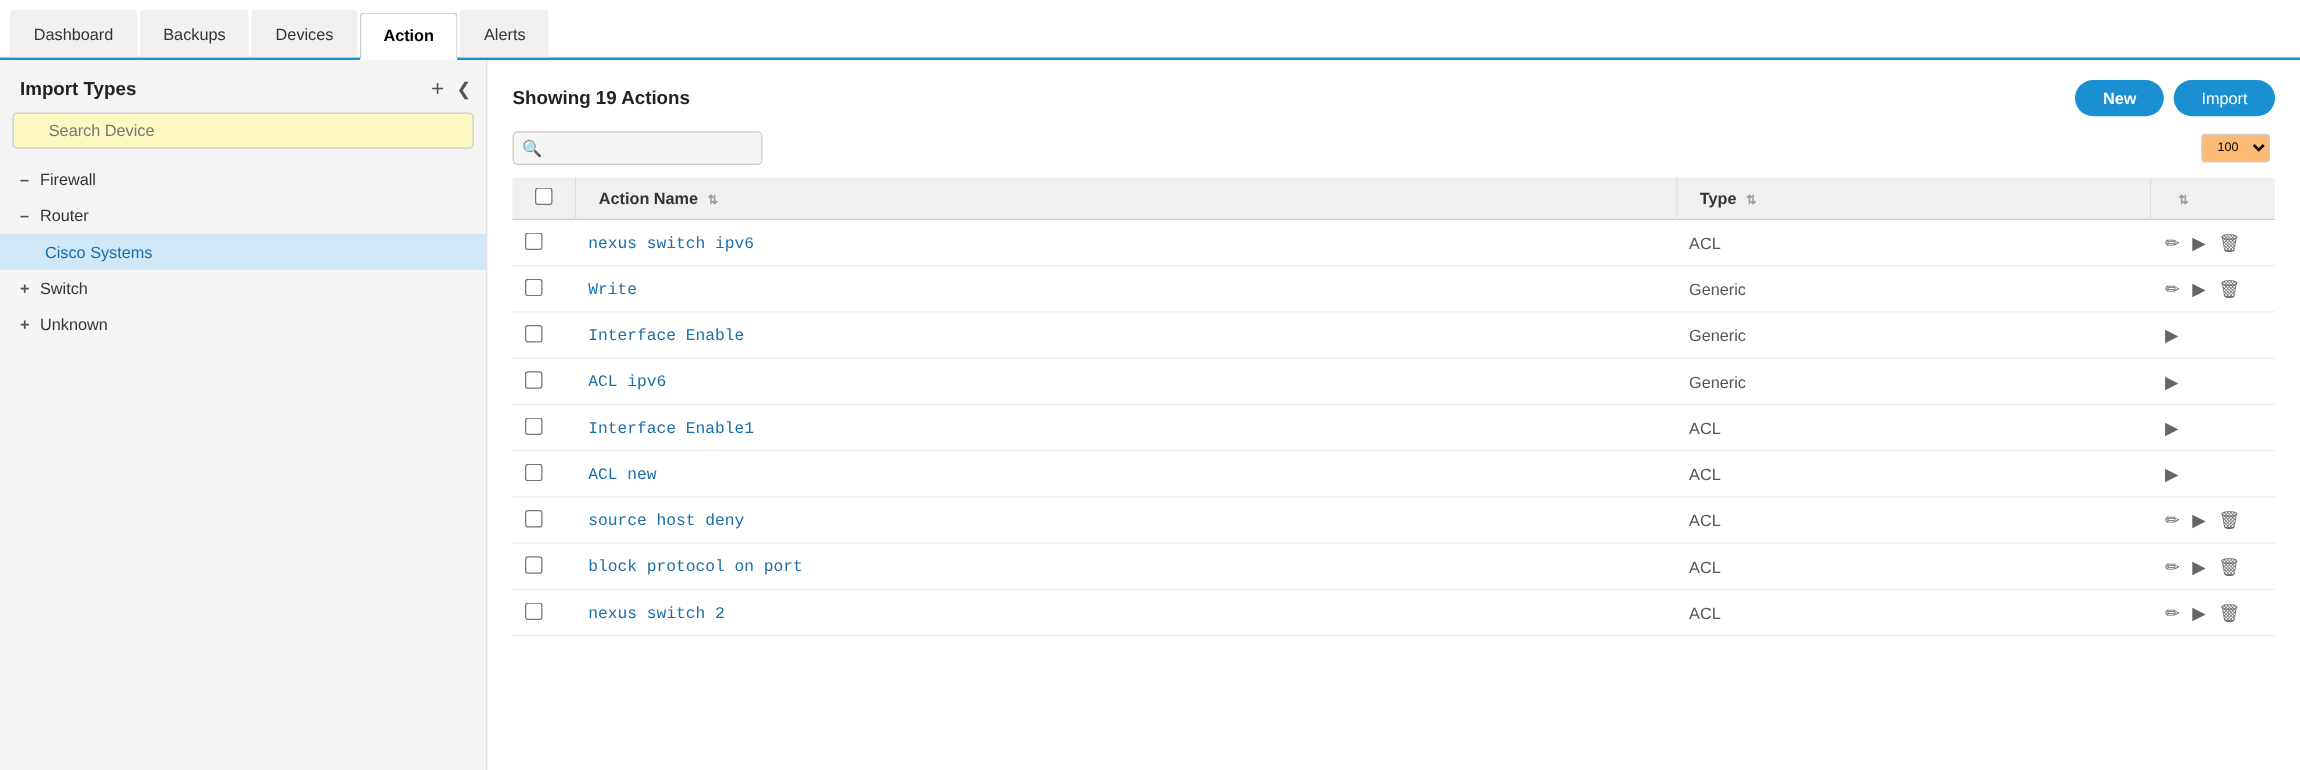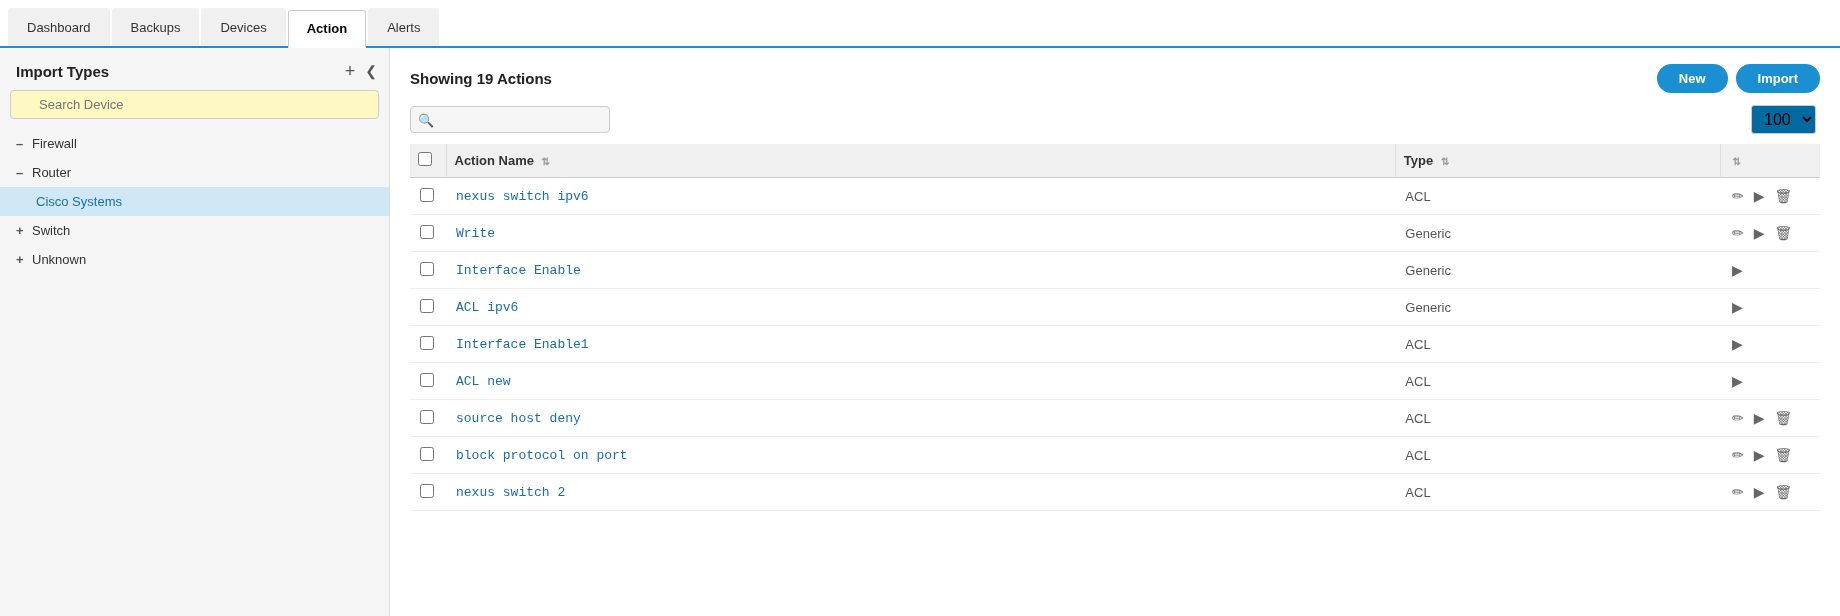--- a/index.html
+++ b/index.html
@@ -161,21 +161,21 @@
       font-weight: bold;
     }
     .btn-import {
       background: #1a8fd1;
       color: #fff;
       border: none;
       border-radius: 20px;
       padding: 7px 22px;
       cursor: pointer;
       font-size: 13px;
-      font-weight: bold;
+      font-weight: normal;
     }
 
     
     .table-controls {
       display: flex;
       align-items: center;
       justify-content: space-between;
       padding: 0 20px 10px 20px;
     }
     .table-search {
@@ -199,40 +199,40 @@
     }
     .page-size-select {
       display: flex;
       align-items: center;
       gap: 4px;
     }
     .page-size-select select {
       border: 1px solid #ccc;
       border-radius: 3px;
       padding: 4px 8px;
-      font-size: 16px;
-      background: #0369a1;
+      font-size: 10px;
+      background: #fdba74;
     }
 
     
     .table-wrap {
       overflow-y: auto;
       flex: 1;
       padding: 0 20px;
     }
     table {
       width: 100%;
       border-collapse: collapse;
     }
     thead tr {
       background: #f0f0f0;
       border-bottom: 1px solid #ccc;
     }
     thead th {
-      padding: 8px 8px;
+      padding: 8px 18px;
       text-align: left;
       font-weight: bold;
       font-size: 13px;
       color: #333;
       border-right: 1px solid #ddd;
       user-select: none;
     }
     thead th:last-child { border-right: none; }
     thead th .sort-icon {
       margin-left: 4px;

